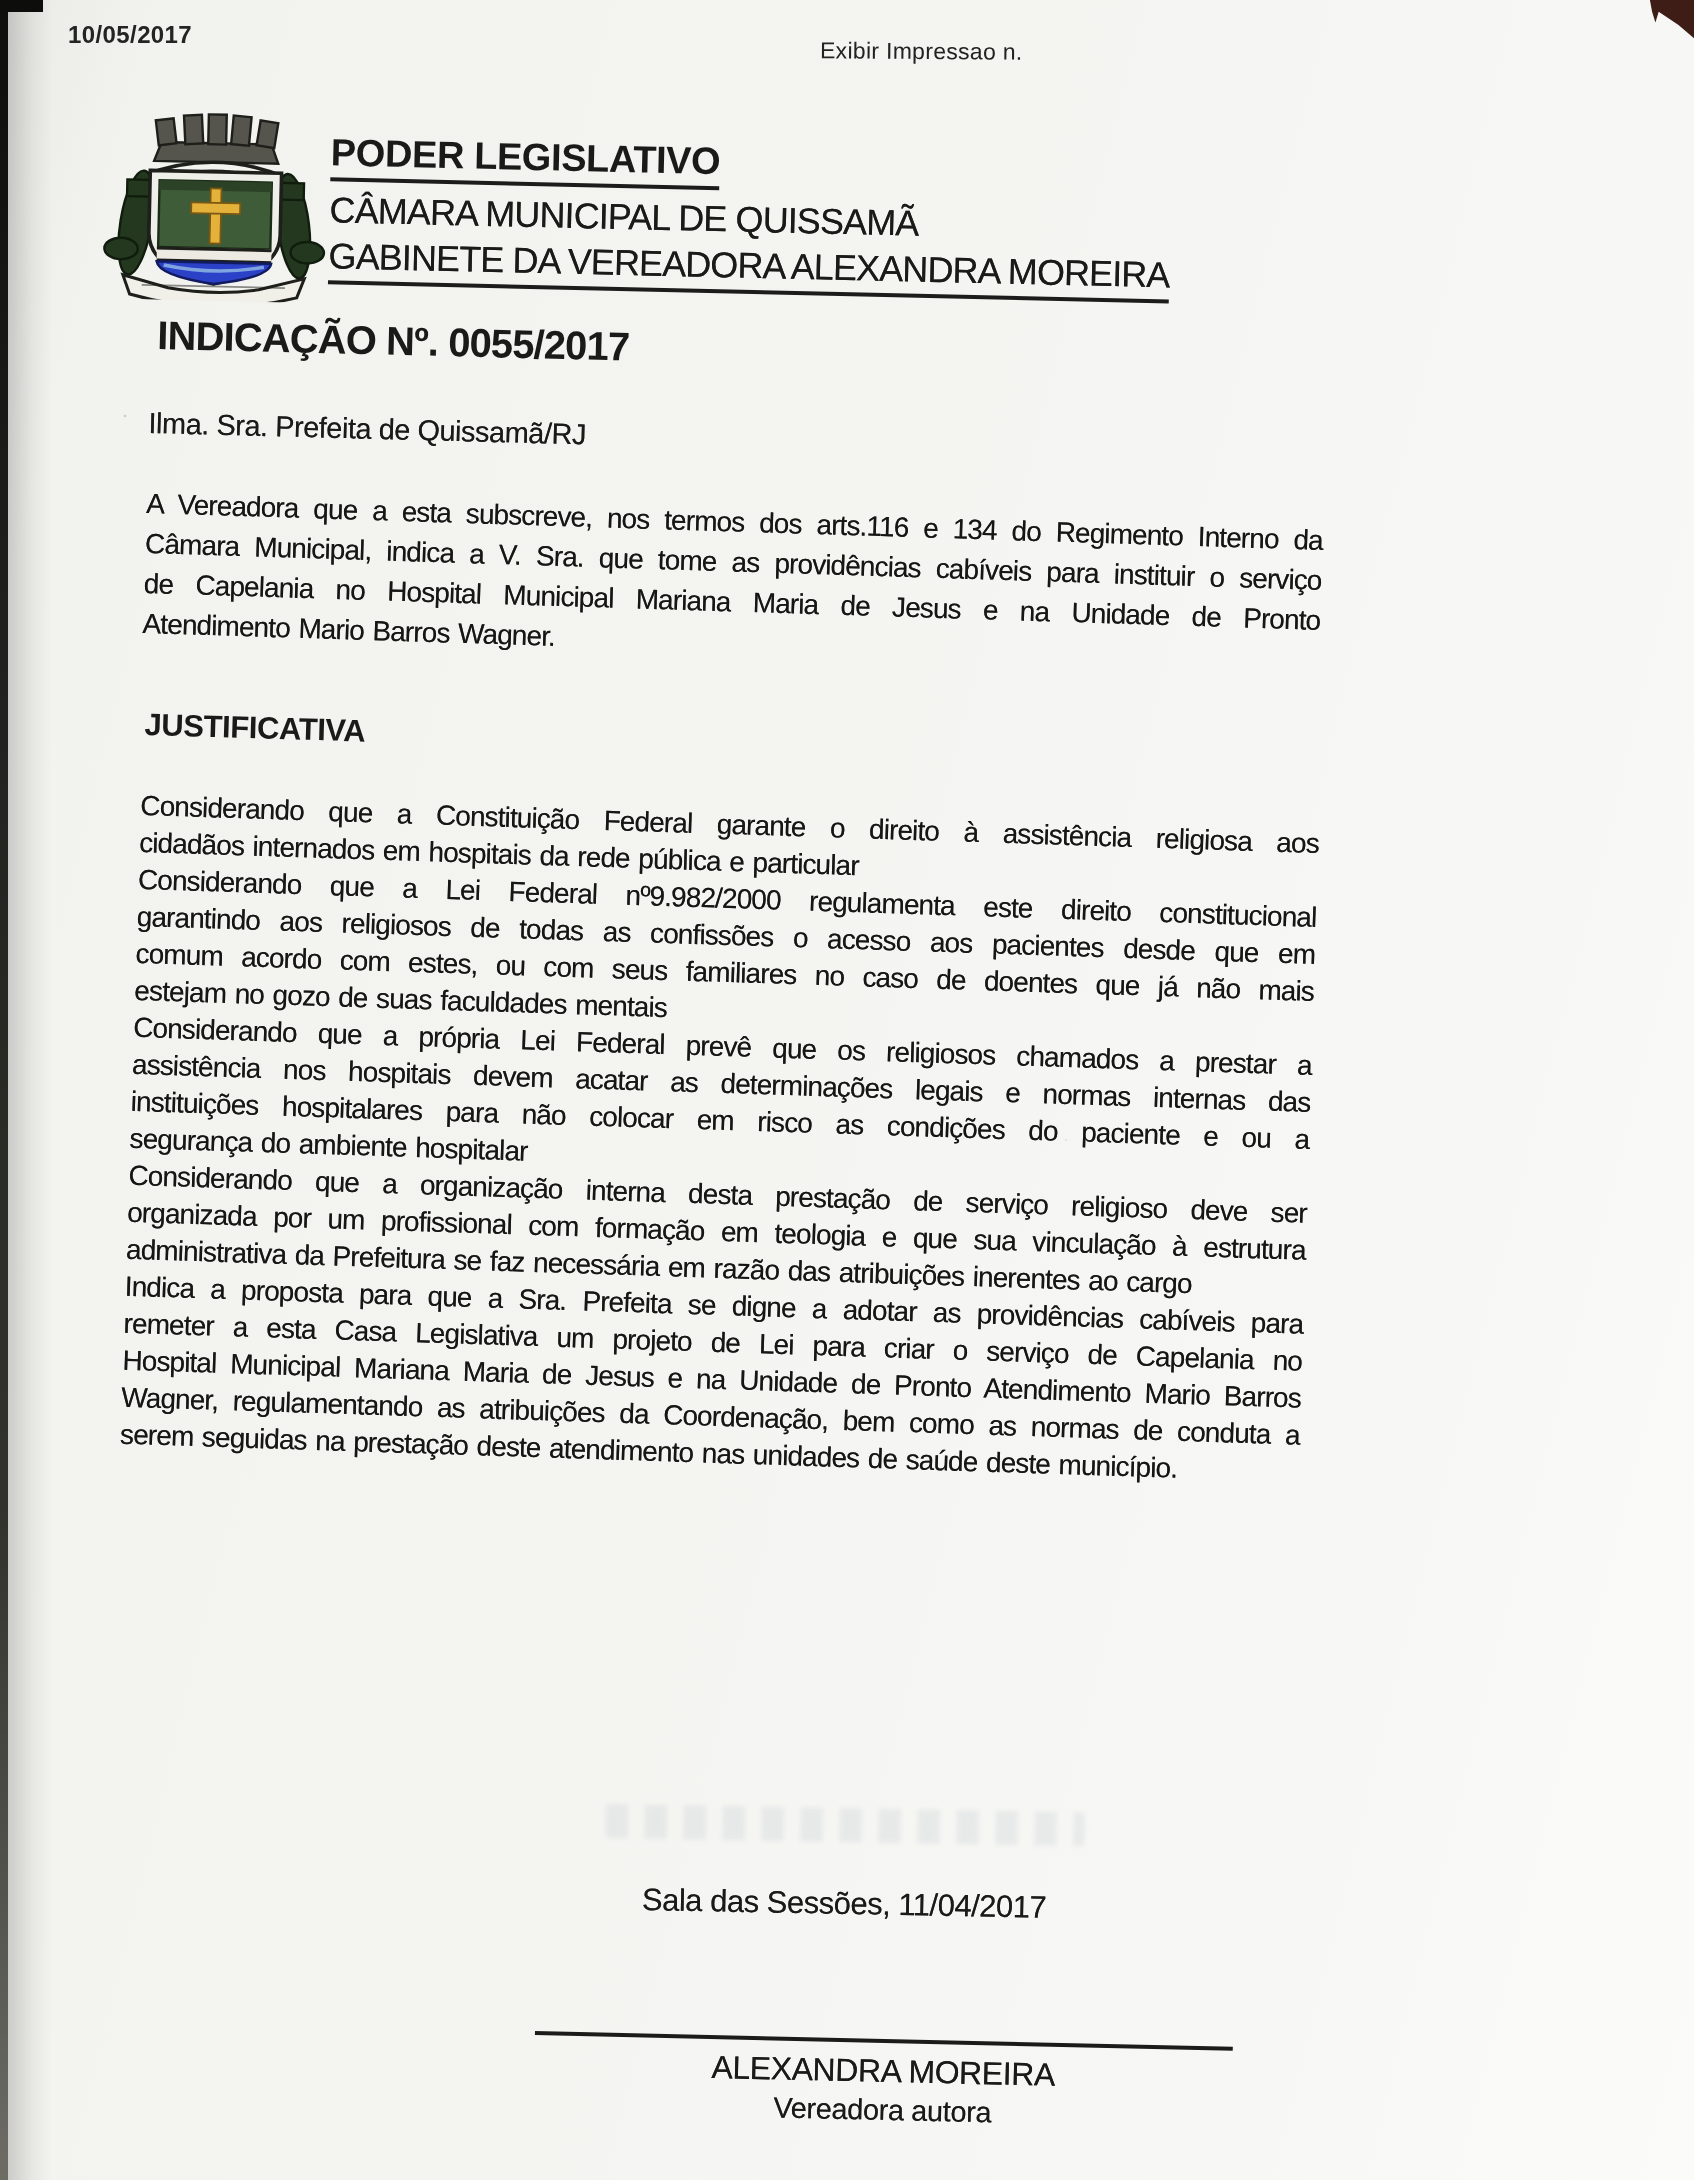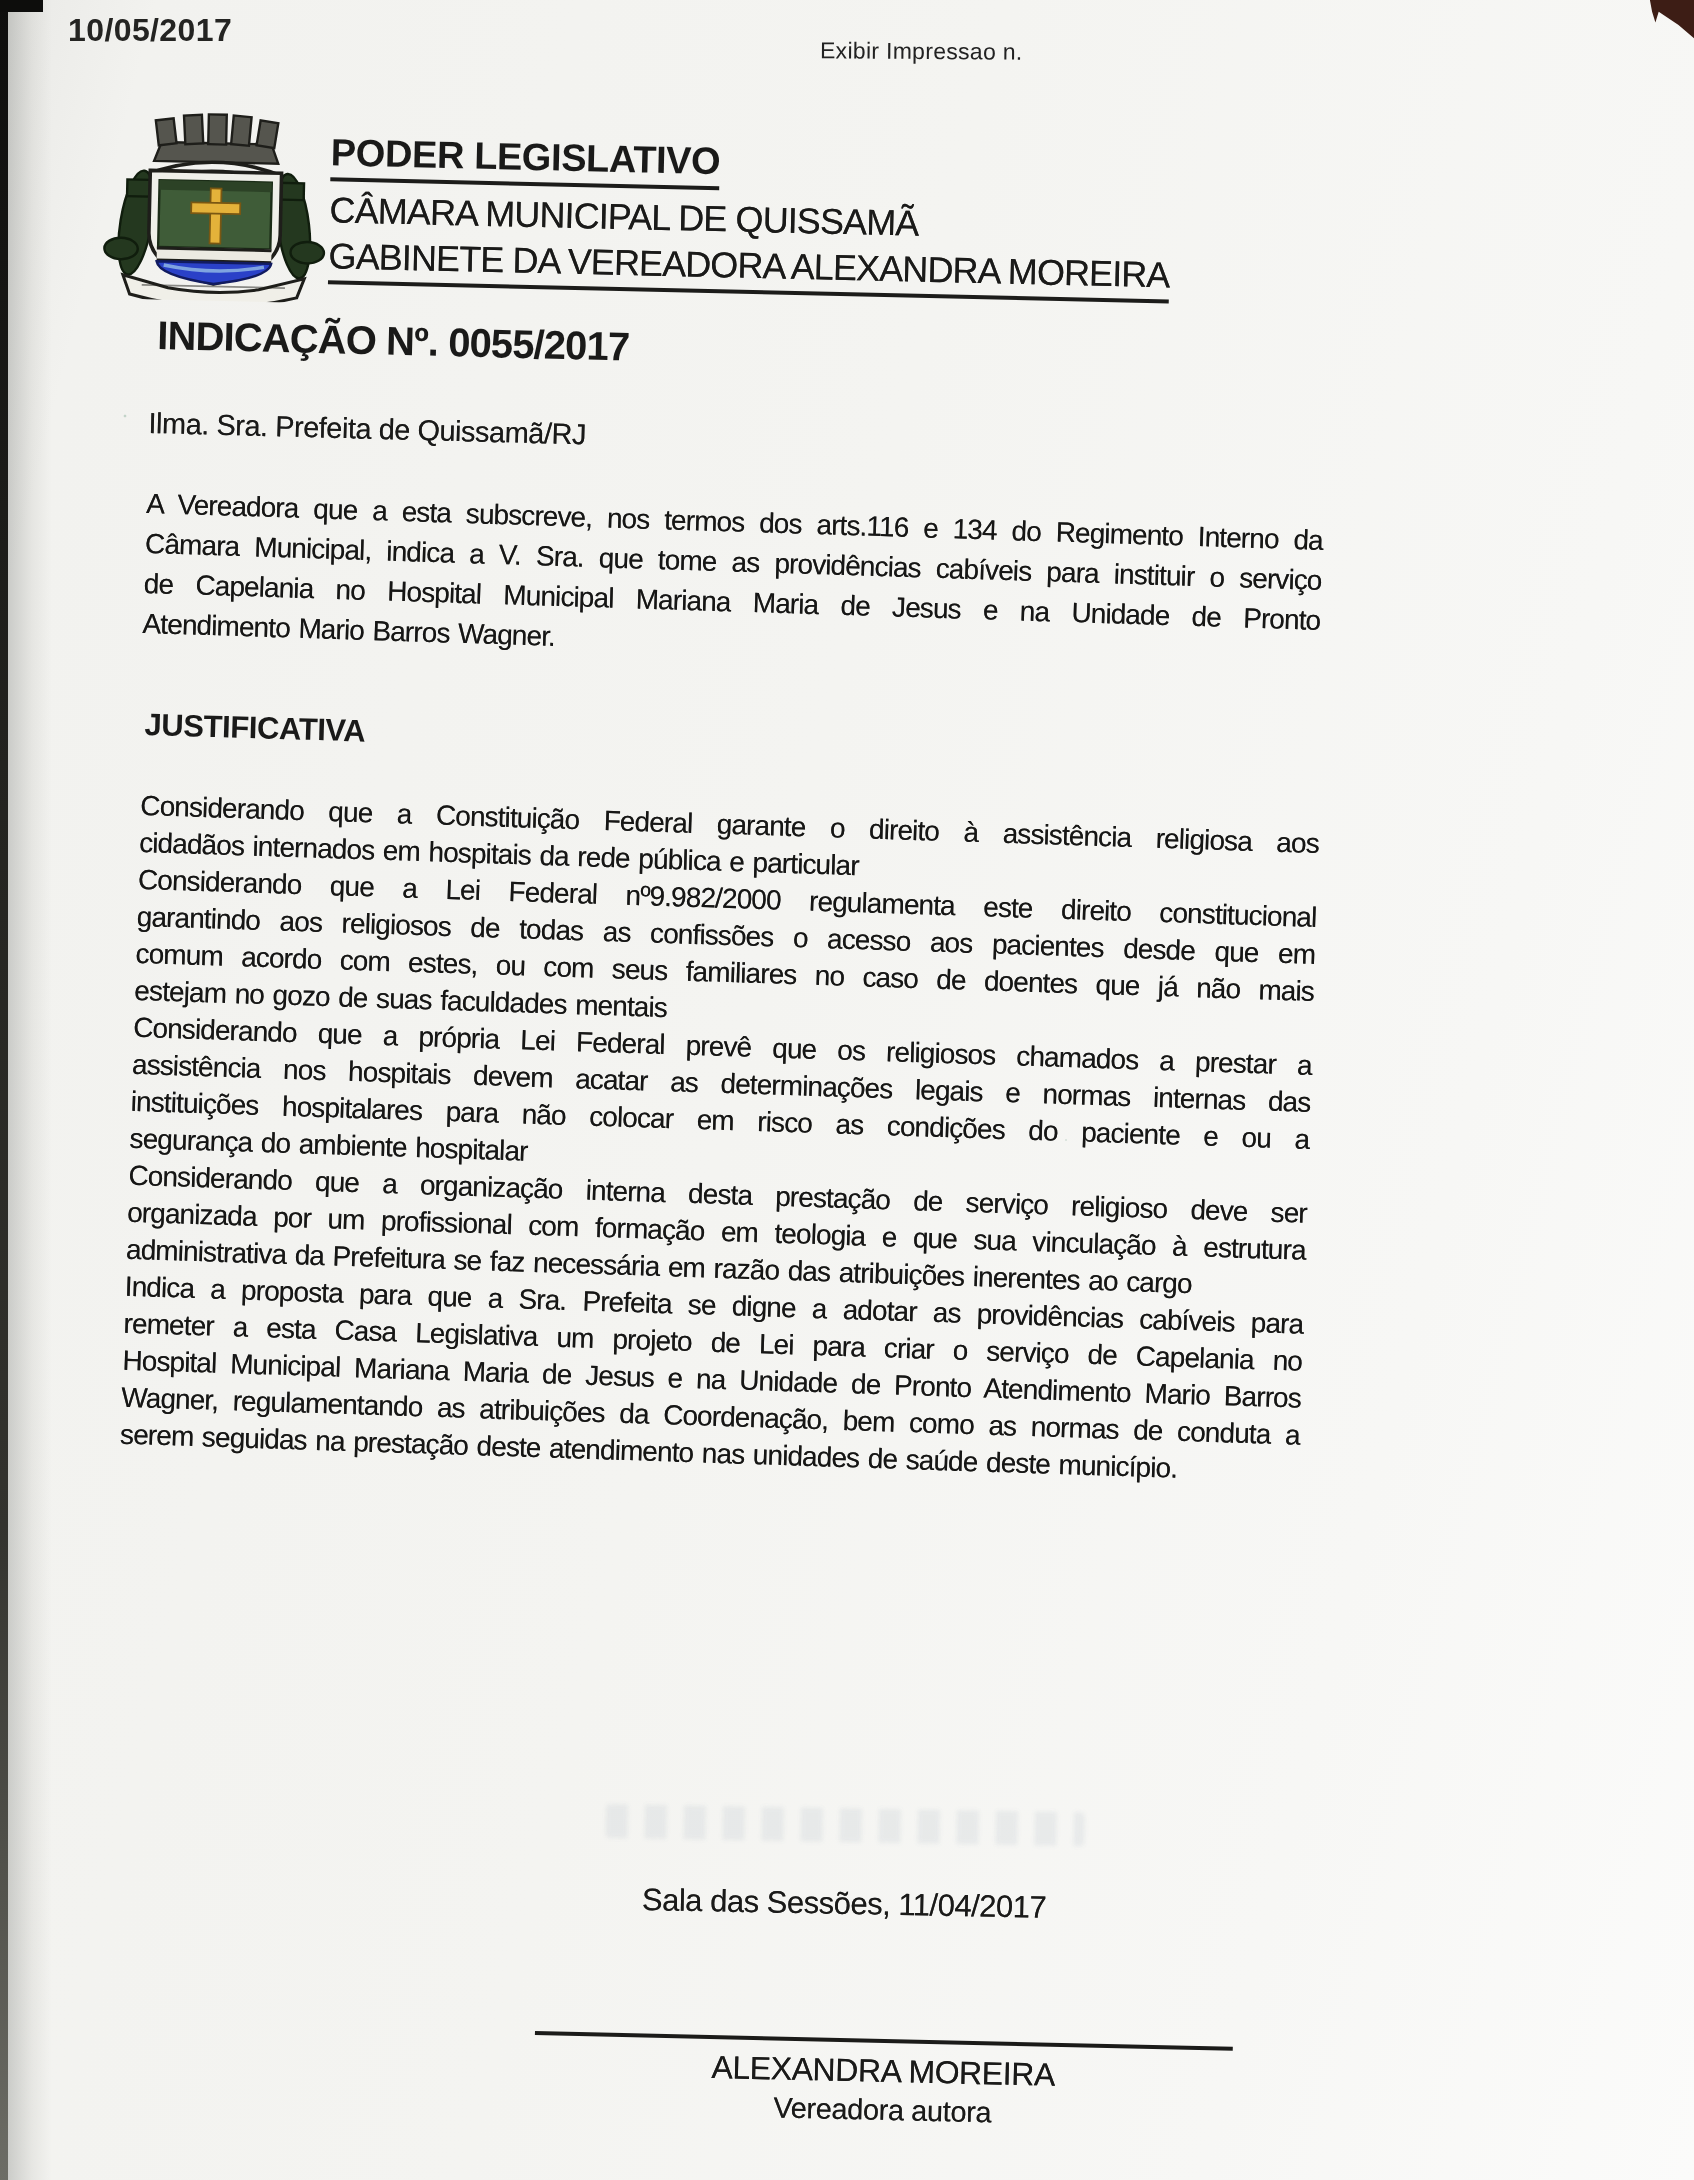--- a/index.html
+++ b/index.html
@@ -20,21 +20,21 @@
     background:linear-gradient(#0e0e0d 0%,#23231f 35%,#33332e 70%,#6d6d66 100%);}
   .edge-shadow{position:absolute;left:7.7px;top:0;width:44px;height:100%;
     background:linear-gradient(90deg,rgba(88,92,88,.26),rgba(120,120,112,.10) 55%,rgba(120,120,112,0));}
   .corner-notch-tl{position:absolute;left:0;top:0;width:43px;height:12px;background:#0d0d0c;}
   .corner-mark-tr{position:absolute;left:1640px;top:0;width:55px;height:39px;background:#3d1d15;
     clip-path:polygon(18% 0,100% 0,100% 100%,70% 64%,34% 30%,28% 58%,22% 30%);}
 
   .abs{position:absolute;}
   .rot{transform-origin:left top;}
 
-  .scan-date{left:68px;top:12px;font-size:32px;font-weight:700;letter-spacing:0.4px;color:#242422;}
+  .scan-date{left:68px;top:21px;font-size:24px;font-weight:700;letter-spacing:0.4px;color:#242422;}
   .print-header{left:820px;top:38px;font-size:23px;color:#222;letter-spacing:0.3px;transform:rotate(.4deg);}
 
   .header-block{left:95px;top:102px;width:1329px;transform:rotate(1.3deg);}
   .crest{position:absolute;left:0;top:5.1px;width:245px;height:191px;}
   .header-text{position:absolute;left:237px;top:24px;white-space:nowrap;}
   .h-line1{font-size:38px;font-weight:700;letter-spacing:-0.4px;
     border-bottom:4.3px solid #1c1c1a;display:inline-block;padding-bottom:3.4px;}
   .h-line2{font-size:36px;font-weight:400;letter-spacing:-0.9px;margin-top:7.7px;
     text-shadow:0 0 0.5px rgba(20,20,18,.8);}
   .h-line3{font-size:36px;font-weight:400;letter-spacing:-0.9px;margin-top:4.3px;

